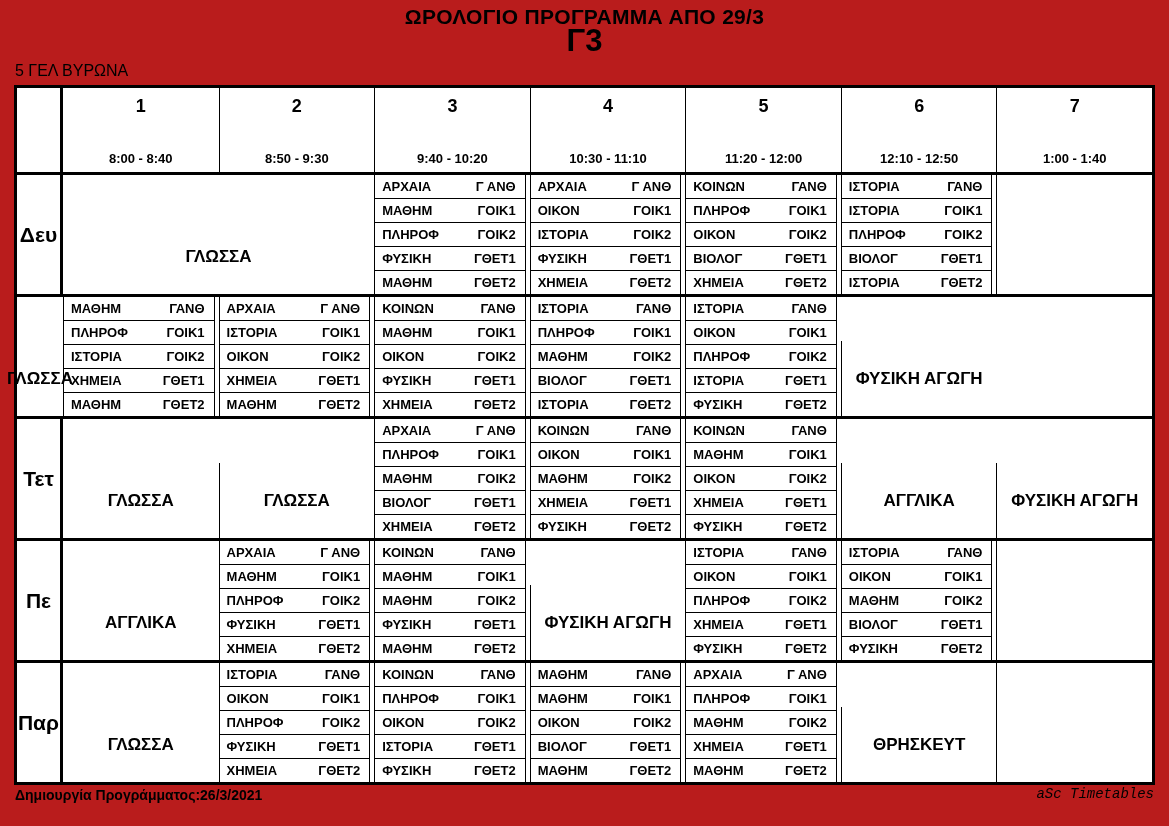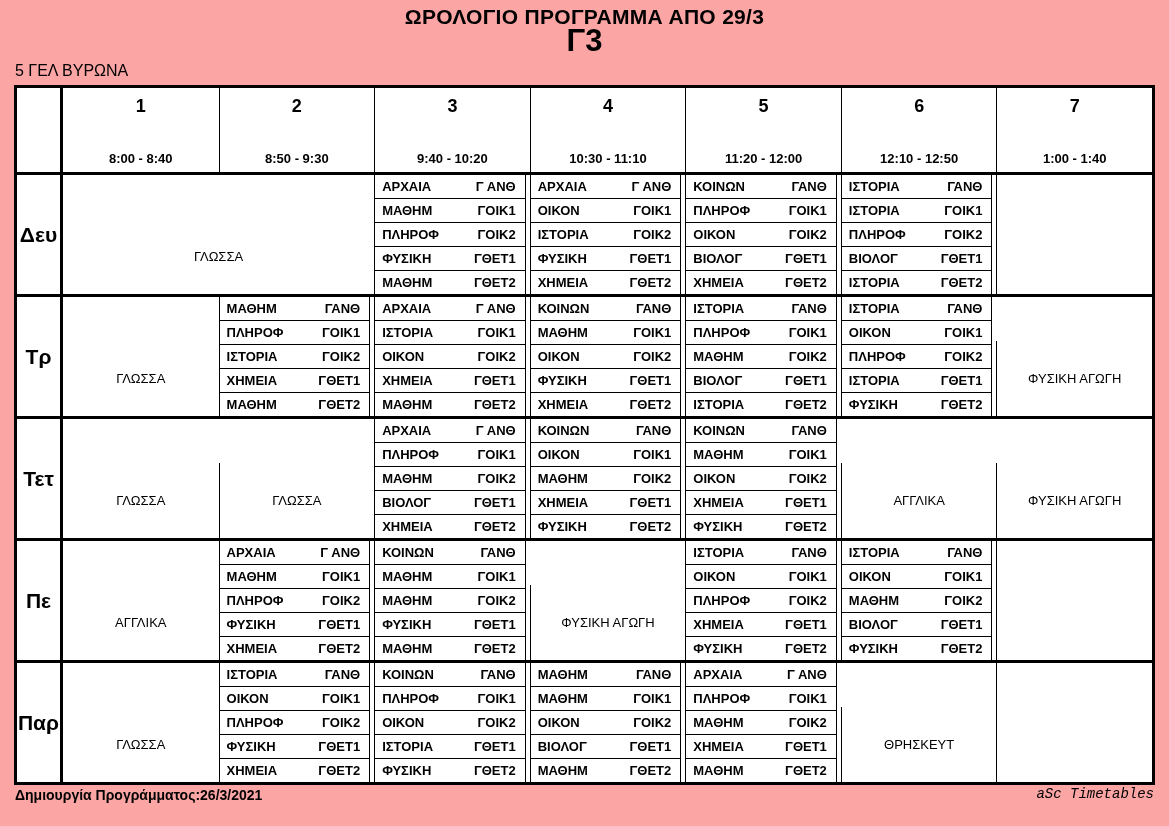--- a/index.html
+++ b/index.html
@@ -1,17 +1,17 @@
 <!DOCTYPE html>
 <html><head>
 <meta charset="utf-8">
 <style>
   html, body { margin:0; padding:0; background:#ffffff; }
   body { font-family:"Liberation Sans", "DejaVu Sans", sans-serif; color:#000; }
-  .sheet { position:relative; width:1169px; height:826px; background:#fca5a5; overflow:hidden; }
+  .sheet { position:relative; width:1169px; height:826px; background:#b91c1c; overflow:hidden; }
 
   .tt-title { position:absolute; top:5px; left:0; right:0; text-align:center;
               font-size:21px; font-weight:bold; letter-spacing:0.3px; }
   .tt-class { position:absolute; top:24px; left:0; right:0; text-align:center;
               font-size:31px; font-weight:bold; line-height:1.1; }
   .tt-school { position:absolute; top:62px; left:15px; font-size:16px; }
 
   .tt-table { position:absolute; left:14px; top:85px; width:1141px; height:700px;
               border:3px solid #000; box-sizing:border-box;
               display:flex; flex-direction:column; background:#fff; }
@@ -28,21 +28,21 @@
 
   .tt-day-row { flex:1; border-top:3px solid #000; display:grid;
                 grid-template-columns:46px repeat(7, 1fr); }
   .tt-day-label { border-right:3px solid #000; display:flex; align-items:center;
                   justify-content:center; font-size:21px; font-weight:bold; }
 
   .tt-cell { position:relative; border-left:1.5px solid #000; box-sizing:border-box; }
   .tt-cell.c0 { border-left:none; }
   .tt-cell.span2 { grid-column:span 2; }
   .tt-cell.subject { display:flex; align-items:center; justify-content:center;
-                     font-size:13px; font-weight:normal; white-space:nowrap;margin-top:44px; }
+                     font-size:17px; font-weight:bold; white-space:nowrap;margin-top:44px; }
 
   .groups { position:absolute; top:0; bottom:0; left:0; right:4px;
             display:flex; flex-direction:column; }
   .mini { flex:1; border-bottom:1.5px solid #000; border-right:1.5px solid #000;
           display:flex; align-items:center; justify-content:space-between;
           padding:0 9px 0 7px; font-size:13px; font-weight:bold; box-sizing:border-box; }
   .mini:last-child { border-bottom:none; }
   .mini .subj { white-space:nowrap; }
   .mini .grp  { white-space:nowrap; }
 
@@ -184,21 +184,20 @@
             </div>
             <div class="mini">
               <div class="subj">ΙΣΤΟΡΙΑ</div>
               <div class="grp">ΓΘΕΤ2</div>
             </div>
           </div>
         </div>
         <div class="tt-cell"></div>
       </div>
       <div class="tt-day-row">
-        <div class="tt-day-label">Τρ</div>
         <div class="tt-cell c0 subject">ΓΛΩΣΣΑ</div>
         <div class="tt-cell">
           <div class="groups">
             <div class="mini">
               <div class="subj">ΜΑΘΗΜ</div>
               <div class="grp">ΓΑΝΘ</div>
             </div>
             <div class="mini">
               <div class="subj">ΠΛΗΡΟΦ</div>
               <div class="grp">ΓΟΙΚ1</div>

